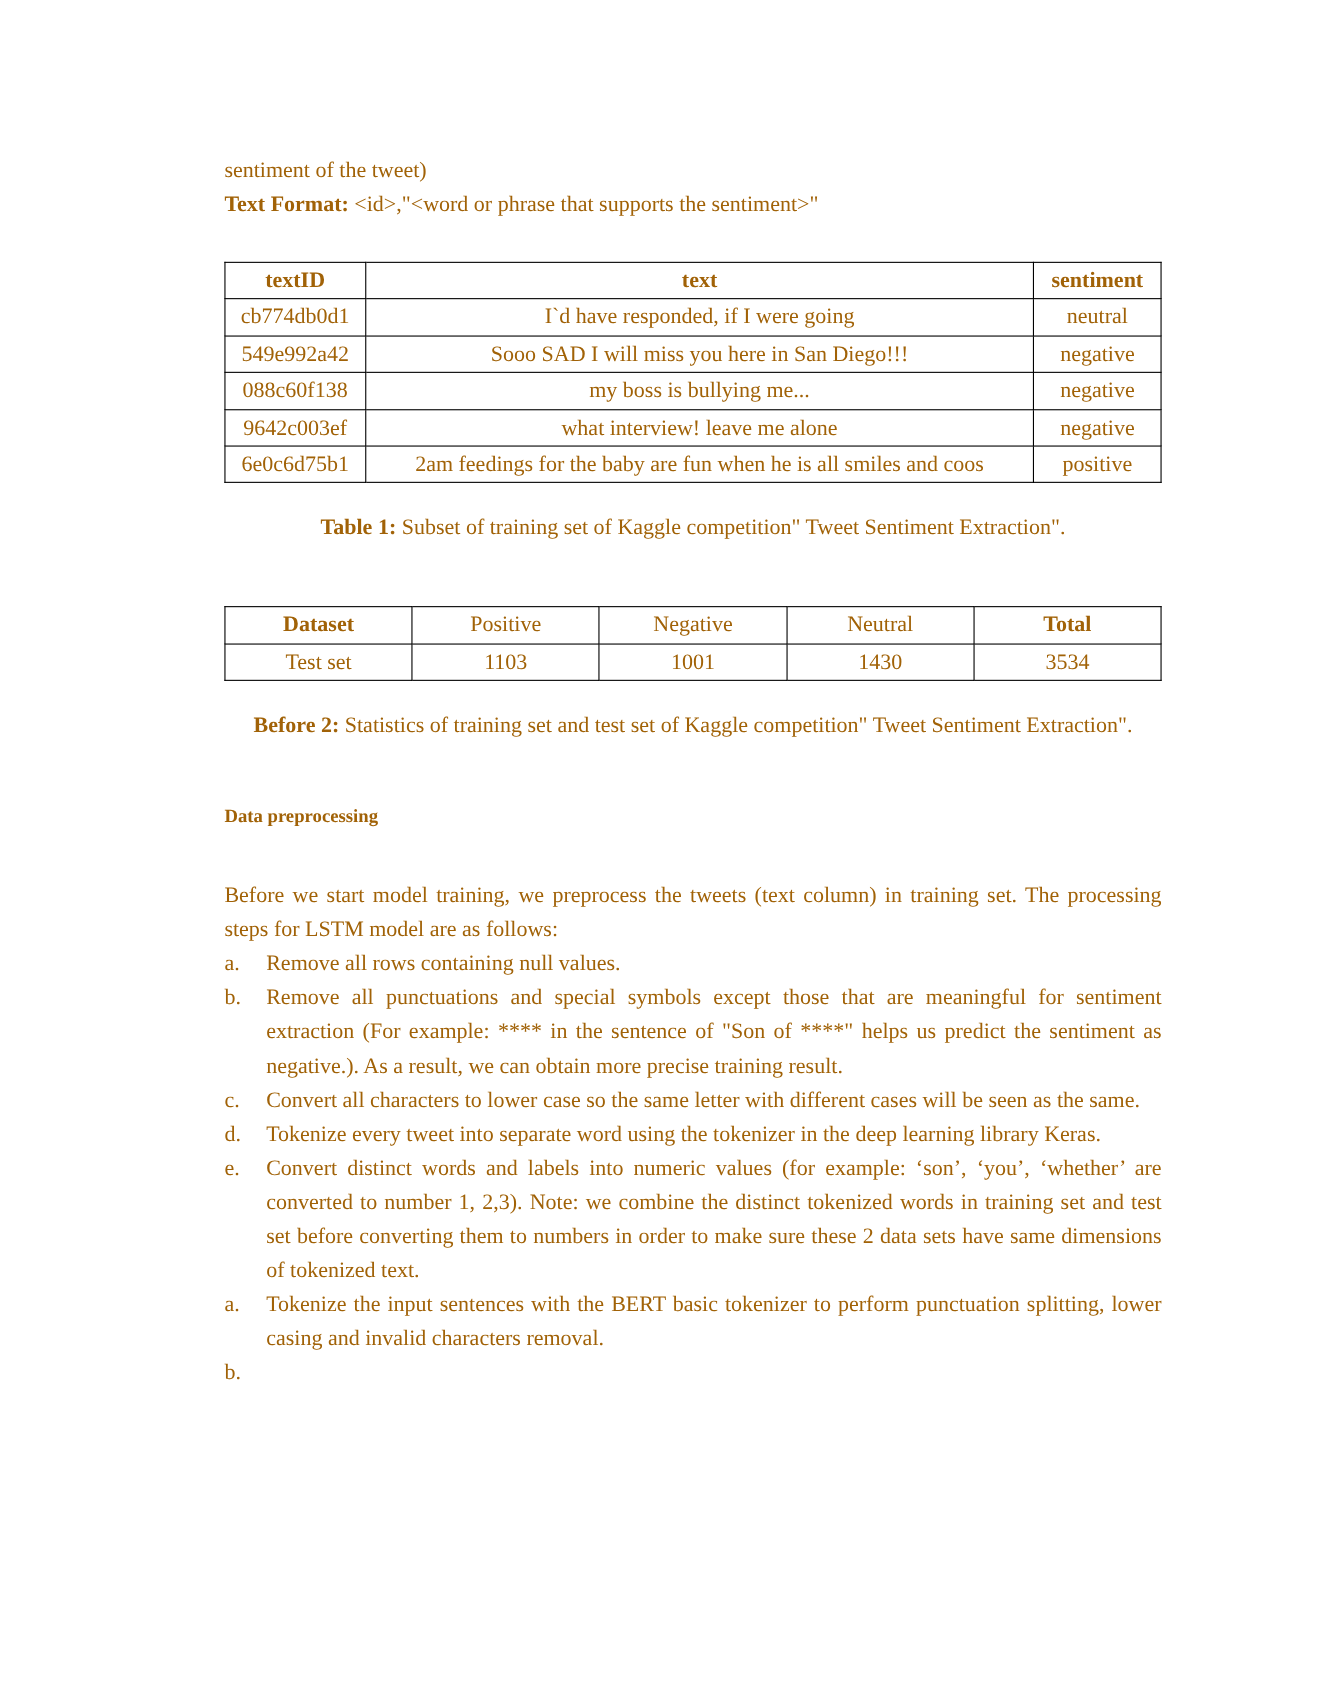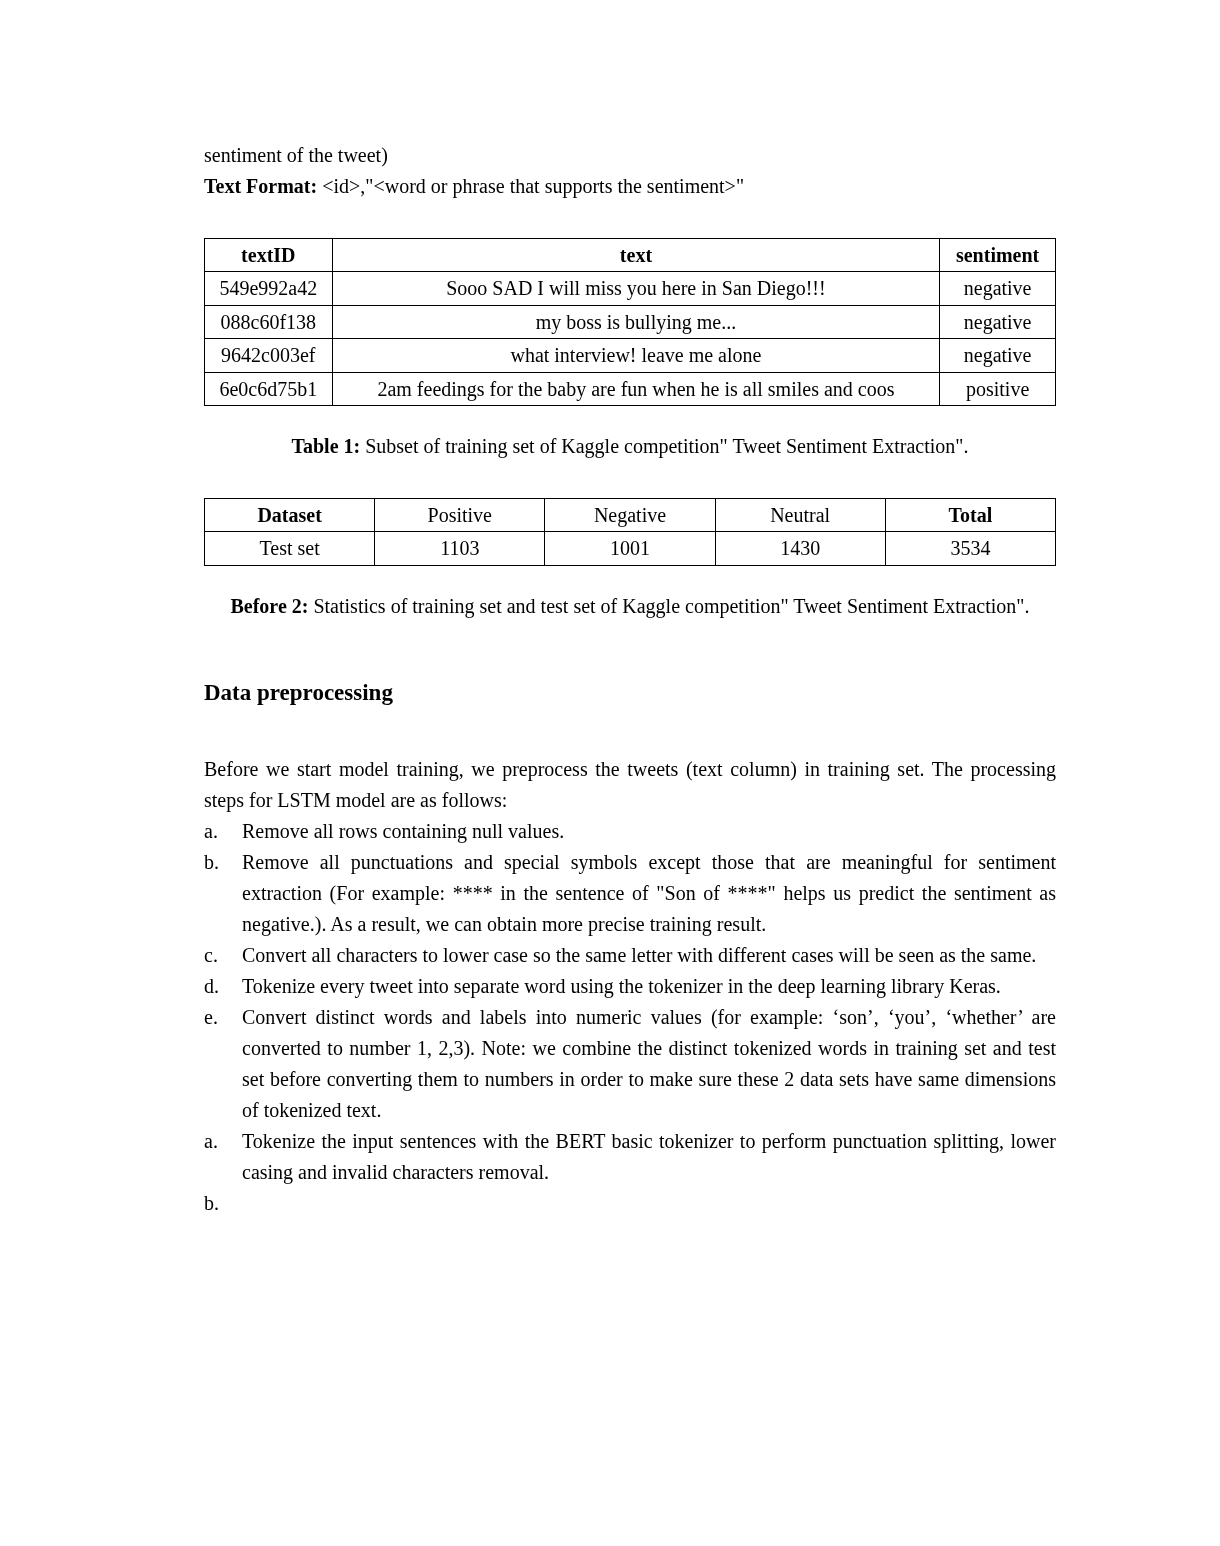--- a/index.html
+++ b/index.html
@@ -5,21 +5,21 @@
   html, body { margin: 0; padding: 0; background: #ffffff; }
   .page {
     position: relative;
     width: 1220px;
     height: 1546px;
     box-sizing: border-box;
     padding: 140px 164px 0 204px;
     font-family: "Liberation Serif", serif;
     font-size: 20px;
     line-height: 1.55;
-    color: #000000;
+    color: #a16207;
     background: #ffffff;
     overflow: hidden;
   }
   p { margin: 0; }
   .bold { font-weight: bold; }
 
   .doc-table {
     width: 100%;
     border-collapse: collapse;
     margin-top: 36px;
@@ -36,21 +36,21 @@
   .doc-table th { font-weight: bold; }
   .doc-table th.normal-weight { font-weight: normal; }
   .id-cell { text-align: left; }
 
   .caption {
     text-align: center;
     margin-top: 25px;
   }
 
   .section-heading {
-    font-size: 23px;
+    font-size: 17px;
     font-weight: bold;
     margin: 56px 0 0 0;
     line-height: 1.3;
   }
 
   .para {
     text-align: justify;
     margin-top: 46px;
   }
   .para-tight { margin-top: 30px; }
@@ -83,20 +83,25 @@
     </colgroup>
     <thead>
       <tr>
         <th>textID</th>
         <th>text</th>
         <th>sentiment</th>
       </tr>
     </thead>
     <tbody>
       <tr>
+        <td class="id-cell">cb774db0d1</td>
+        <td>I`d have responded, if I were going</td>
+        <td>neutral</td>
+      </tr>
+      <tr>
         <td class="id-cell">549e992a42</td>
         <td>Sooo SAD I will miss you here in San Diego!!!</td>
         <td>negative</td>
       </tr>
       <tr>
         <td class="id-cell">088c60f138</td>
         <td>my boss is bullying me...</td>
         <td>negative</td>
       </tr>
       <tr>
@@ -106,21 +111,21 @@
       </tr>
       <tr>
         <td class="id-cell">6e0c6d75b1</td>
         <td>2am feedings for the baby are fun when he is all smiles and coos</td>
         <td>positive</td>
       </tr>
     </tbody>
   </table>
   <p class="caption"><span class="bold">Table 1:</span><span> Subset of training set of Kaggle competition" Tweet Sentiment Extraction".</span></p>
 
-  <table class="doc-table" style="margin-top:36px;">
+  <table class="doc-table" style="margin-top:56px;">
     <colgroup>
       <col style="width:20%">
       <col style="width:20%">
       <col style="width:20%">
       <col style="width:20%">
       <col style="width:20%">
     </colgroup>
     <thead>
       <tr>
         <th>Dataset</th>

